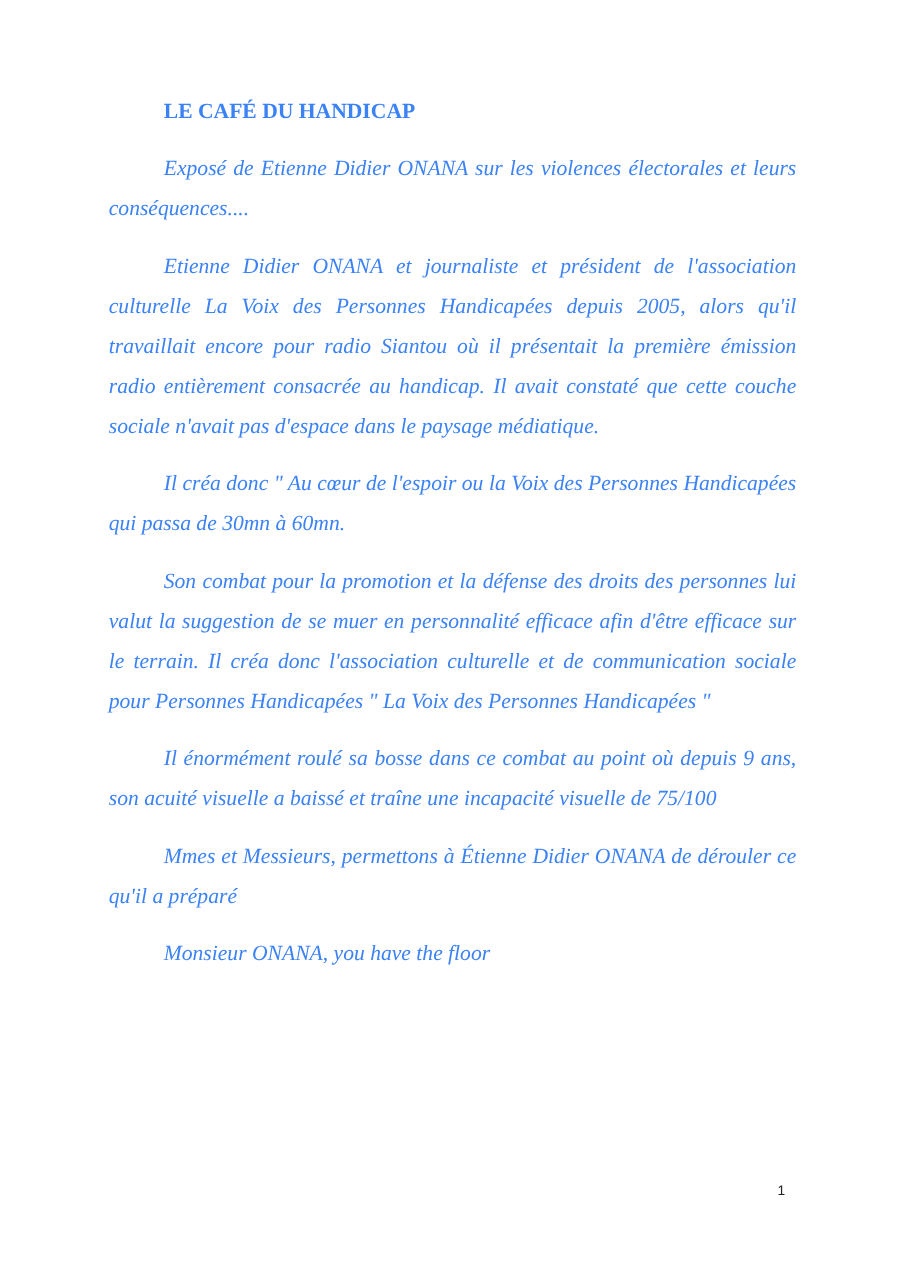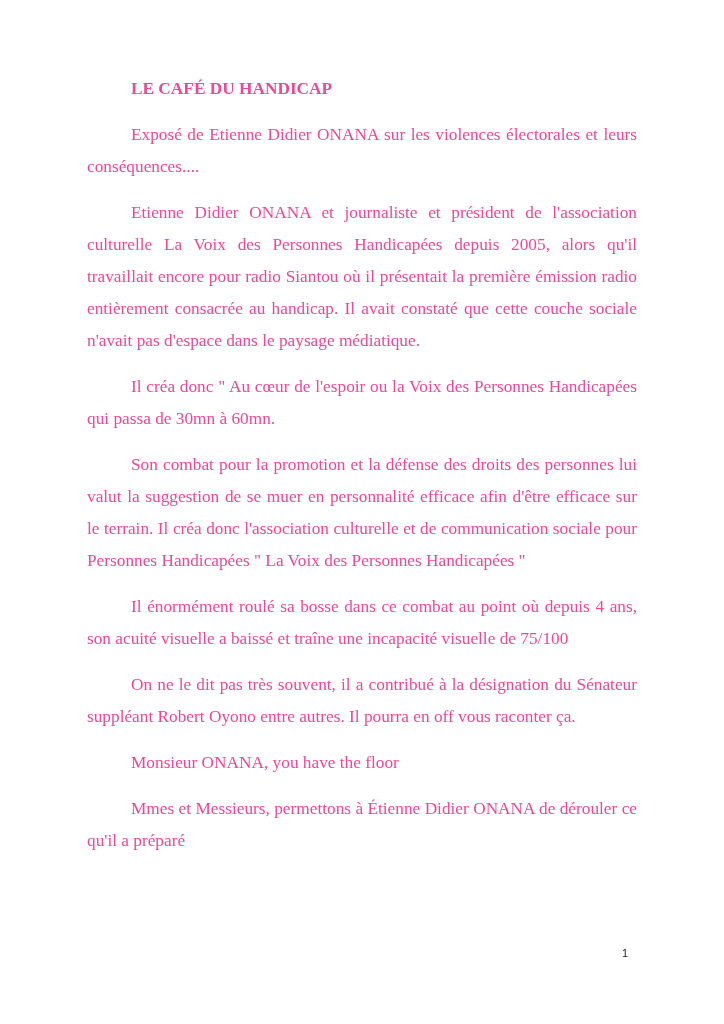--- a/index.html
+++ b/index.html
@@ -22,53 +22,53 @@
       background: #ffffff;
     }
     .content {
       position: absolute;
       left: 87px;
       top: 73px;
       width: 550px;
       font-family: "Liberation Serif", serif;
       font-size: 17.3px;
       line-height: 32px;
-      color: #ec4899;
+      color: #3b82f6;
     }
     .title {
       font-weight: bold;
       margin: 0 0 14px 0;
       padding-left: 44px;
       font-size: 17.3px;
       line-height: 32px;
     }
     .para {
       margin: 0 0 14px 0;
       text-indent: 44px;
       text-align: justify;
       text-align-last: left;
+      font-style: italic;
     }
     .page-number {
       position: absolute;
       left: 622px;
       top: 947px;
       font-family: "Liberation Sans", sans-serif;
       font-size: 11px;
       color: #222222;
     }
   </style>
 </head>
 <body>
 
 <div class="page">
   <div class="content">
     <p class="title">LE CAFÉ DU HANDICAP</p>
     <p class="para">Exposé de Etienne Didier ONANA sur les violences électorales et leurs conséquences....</p>
     <p class="para">Etienne Didier ONANA et journaliste et président de l'association culturelle La Voix des Personnes Handicapées depuis 2005, alors qu'il travaillait encore pour radio Siantou où il présentait la première émission radio entièrement consacrée au handicap. Il avait constaté que cette couche sociale n'avait pas d'espace dans le paysage médiatique.</p>
     <p class="para">Il créa donc " Au cœur de l'espoir ou la Voix des Personnes Handicapées qui passa de 30mn à 60mn.</p>
     <p class="para">Son combat pour la promotion et la défense des droits des personnes lui valut la suggestion de se muer en personnalité efficace afin d'être efficace sur le terrain. Il créa donc l'association culturelle et de communication sociale pour Personnes Handicapées " La Voix des Personnes Handicapées "</p>
-    <p class="para">Il énormément roulé sa bosse dans ce combat au point où depuis 4 ans, son acuité visuelle a baissé et traîne une incapacité visuelle de 75/100</p>
-    <p class="para">On ne le dit pas très souvent, il a contribué à la désignation du Sénateur suppléant Robert Oyono entre autres. Il pourra en off vous raconter ça.</p>
+    <p class="para">Il énormément roulé sa bosse dans ce combat au point où depuis 9 ans, son acuité visuelle a baissé et traîne une incapacité visuelle de 75/100</p>
+    <p class="para">Mmes et Messieurs, permettons à Étienne Didier ONANA de dérouler ce qu'il a préparé</p>
     <p class="para">Monsieur ONANA, you have the floor</p>
-    <p class="para">Mmes et Messieurs, permettons à Étienne Didier ONANA de dérouler ce qu'il a préparé</p>
   </div>
   <div class="page-number">1</div>
 </div>
 
 </body></html>

